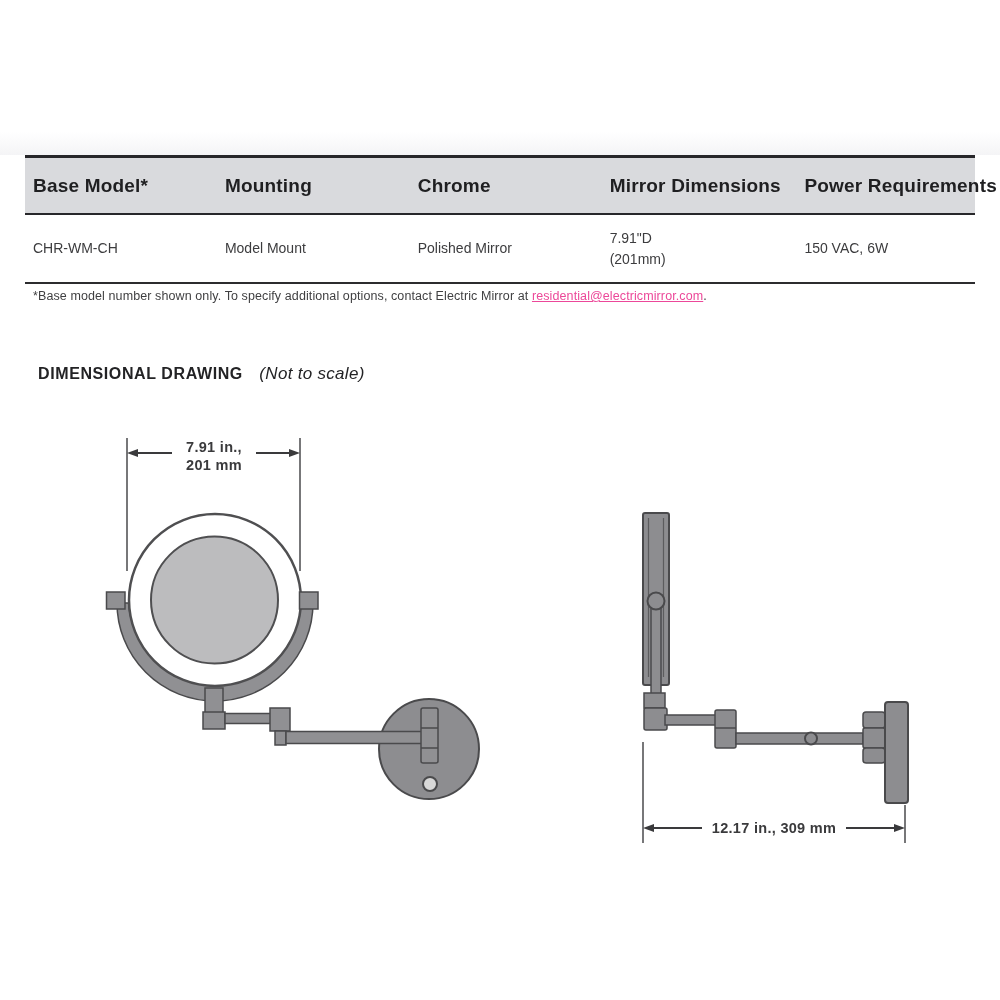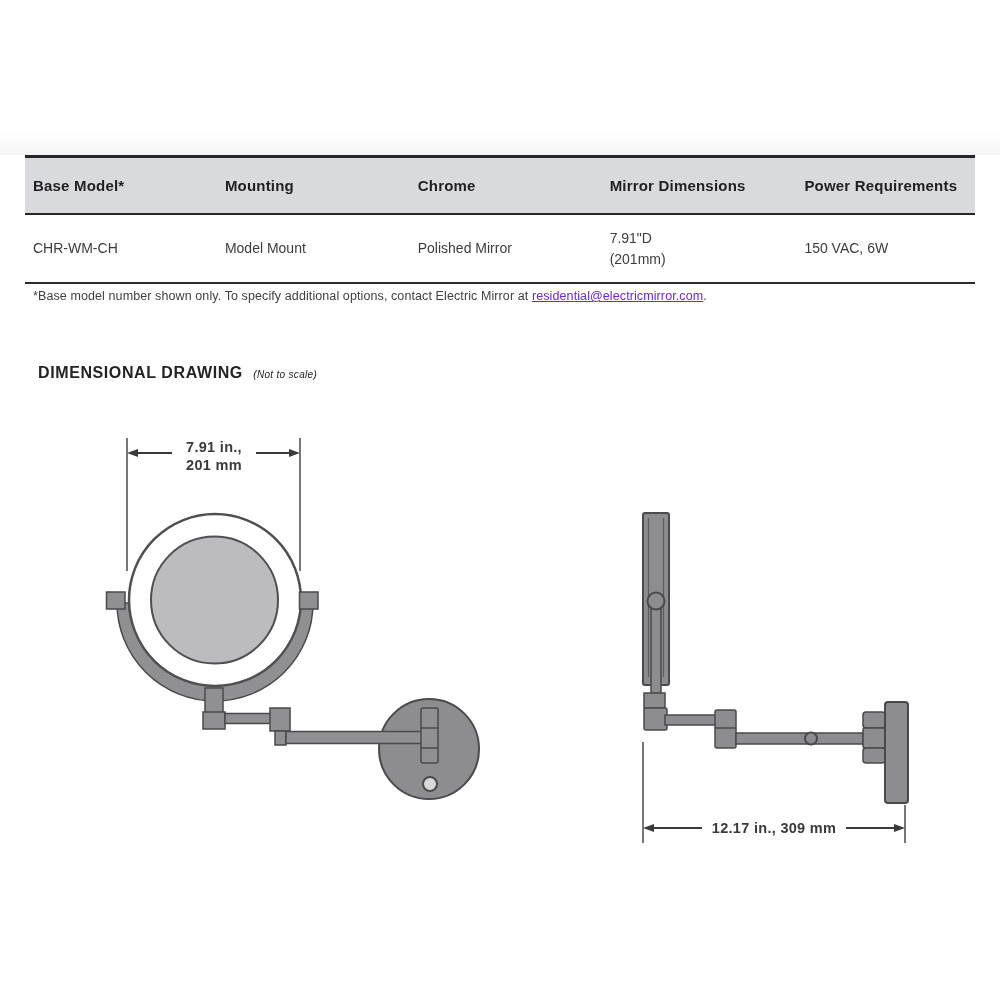--- a/index.html
+++ b/index.html
@@ -15,41 +15,41 @@
   .spec-table{
     position:absolute;left:25px;top:155px;width:950px;
     border-top:3px solid #27272a;border-bottom:2px solid #2c2c2e;
   }
   .spec-header{
     display:grid;grid-template-columns:20.2% 20.3% 20.2% 20.5% 18.8%;
     background:#d9dadd;height:55px;align-items:center;
     border-bottom:2px solid #27272a;
   }
   .spec-header .cell{
-    font-weight:bold;font-size:15px;color:#1f1f21;letter-spacing:.2px;
+    font-weight:bold;font-size:19px;color:#1f1f21;letter-spacing:.2px;
     padding-left:8px;white-space:nowrap;
   }
   .spec-row{
     display:grid;grid-template-columns:20.2% 20.3% 20.2% 20.5% 18.8%;
     height:67px;align-items:center;background:#ffffff;
   }
   .spec-row .cell{
     font-size:14px;color:#3c3c3e;padding-left:8px;white-space:nowrap;line-height:1.45;
   }
   
   .footnote{
     position:absolute;left:33px;top:289px;font-size:12.5px;color:#3f3f41;letter-spacing:.1px;
   }
-  .footnote a{color:#6d28d9;text-decoration:underline;cursor:pointer;text-align:center;}
+  .footnote a{color:#ec4899;text-decoration:underline;cursor:pointer;text-align:center;}
   
   .section-heading{
     position:absolute;left:38px;top:364px;font-size:16px;color:#232325;
   }
   .section-heading .title{font-weight:bold;letter-spacing:.6px;}
-  .section-heading .subtitle{font-style:italic;font-weight:500;font-size:10px;letter-spacing:.3px;margin-left:6px;}
+  .section-heading .subtitle{font-style:italic;font-weight:500;font-size:17px;letter-spacing:.3px;margin-left:12px;}
   
   .drawing-front{position:absolute;left:80px;top:420px;}
   .drawing-side{position:absolute;left:600px;top:480px;}
   svg text{
     font-family:"Liberation Sans", sans-serif;font-size:14.5px;font-weight:700;
     fill:#3a3a3c;letter-spacing:.3px;
   }
 </style>
 </head>
 <body>

